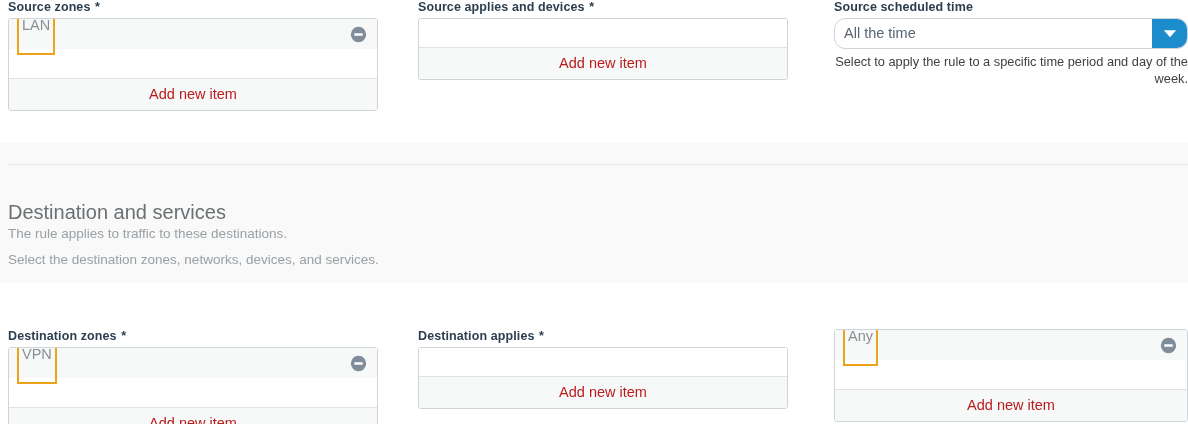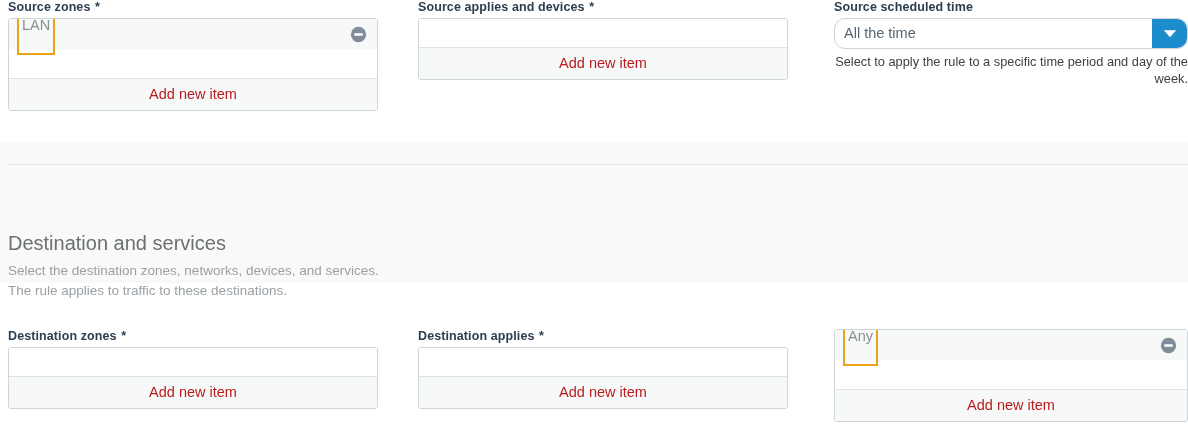--- a/index.html
+++ b/index.html
@@ -219,34 +219,46 @@
             <path d="M0.8 1.2 L13.2 1.2 L7 8.2 Z" fill="#ffffff"></path>
           </svg>
         </div>
       </div>
       <div class="hint">Select to apply the rule to a specific time period and day of the week.</div>
     </div>
   </div>
 
   <div class="section-band" style="top:143px; height:140px;">
     <div class="band-rule" style="top:21px;"></div>
-    <h2 class="section-title" style="margin-top:88px;">Destination and services</h2>
+    <h2 class="section-title" style="margin-top:57px;">Destination and services</h2>
+    <div class="section-sub">The rule applies to traffic to these destinations.</div>
     <div class="section-sub" style="margin-top:6px;">Select the destination zones, networks, devices, and services.</div>
-    <div class="section-sub">The rule applies to traffic to these destinations.</div>
   </div>
 
   <div class="cols" style="top:293px;margin-top:36px;">
 
     <div class="col col-a">
       <div class="field-label">
         <span>Destination zones</span>
         <span class="req">*</span>
       </div>
       <div class="listbox">
         <div class="listbox-body">
+          <div class="list-item">
+            <span class="item-chip">VPN</span>
+            <span class="item-spacer"></span>
+            <span class="item-actions">
+              <span>
+                <svg class="icon-remove" viewBox="0 0 20 20" xmlns="http://www.w3.org/2000/svg">
+                  <circle cx="10" cy="10" r="9" fill="#7f8c99"></circle>
+                  <rect x="5" y="8.6" width="10" height="2.8" rx="0.6" fill="#ffffff"></rect>
+                </svg>
+              </span>
+            </span>
+          </div>
           <div class="list-blank"></div>
         </div>
         <div class="listbox-footer">Add new item</div>
       </div>
     </div>
 
     <div class="col col-b">
       <div class="field-label">
         <span>Destination applies</span>
         <span class="req">*</span>

